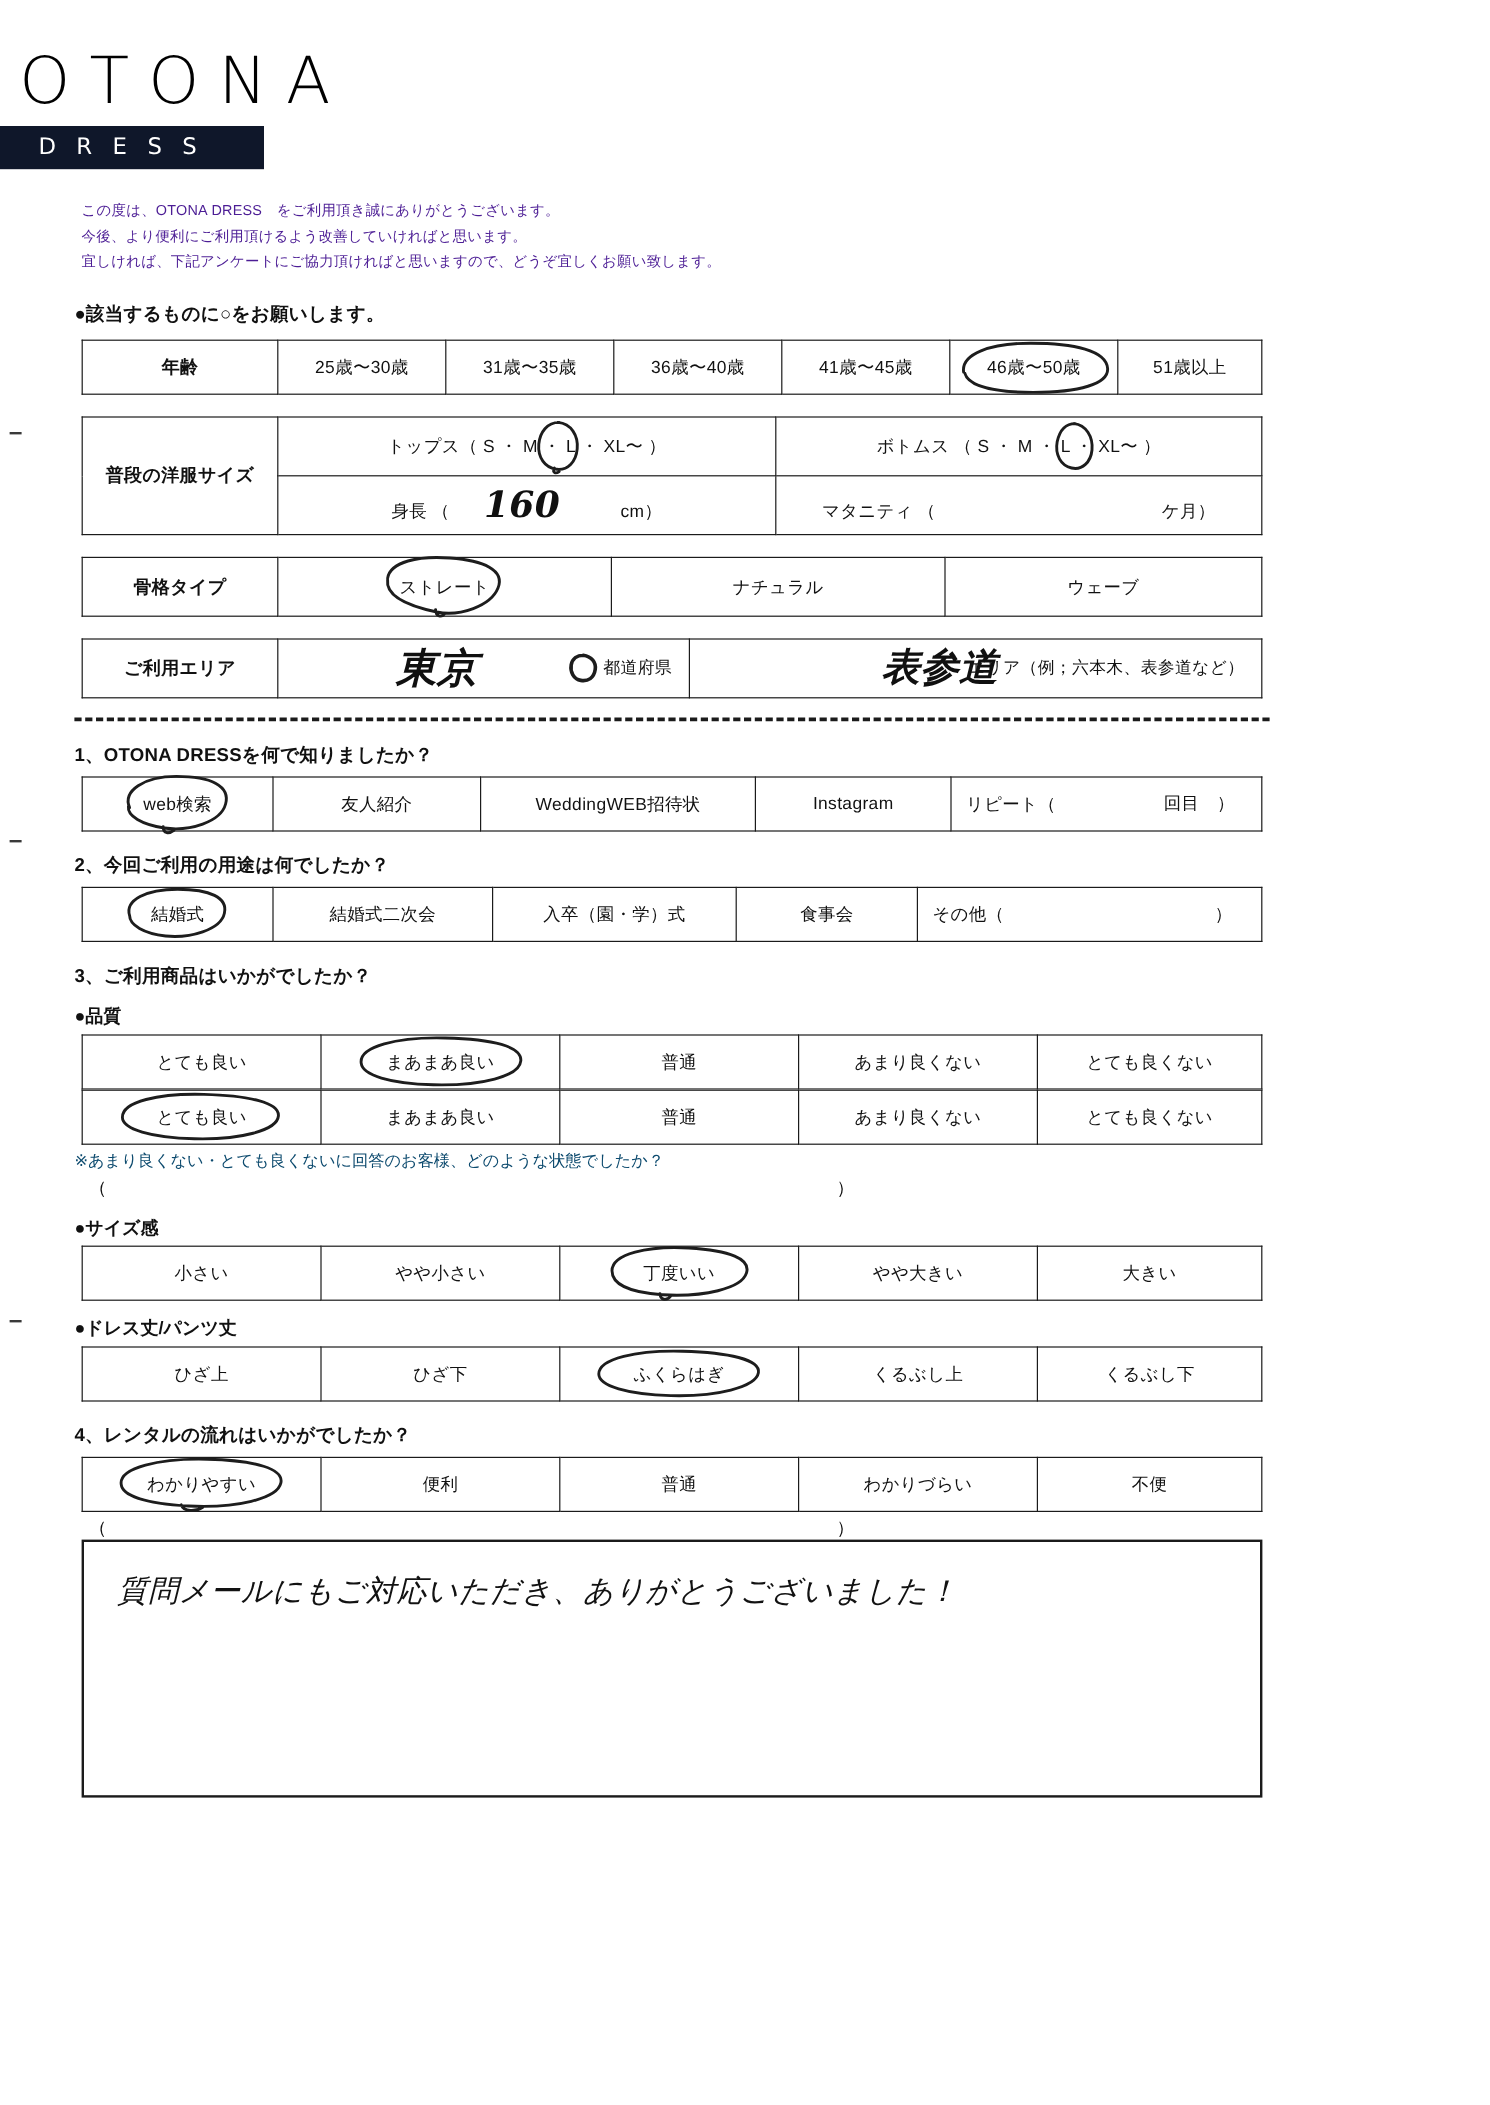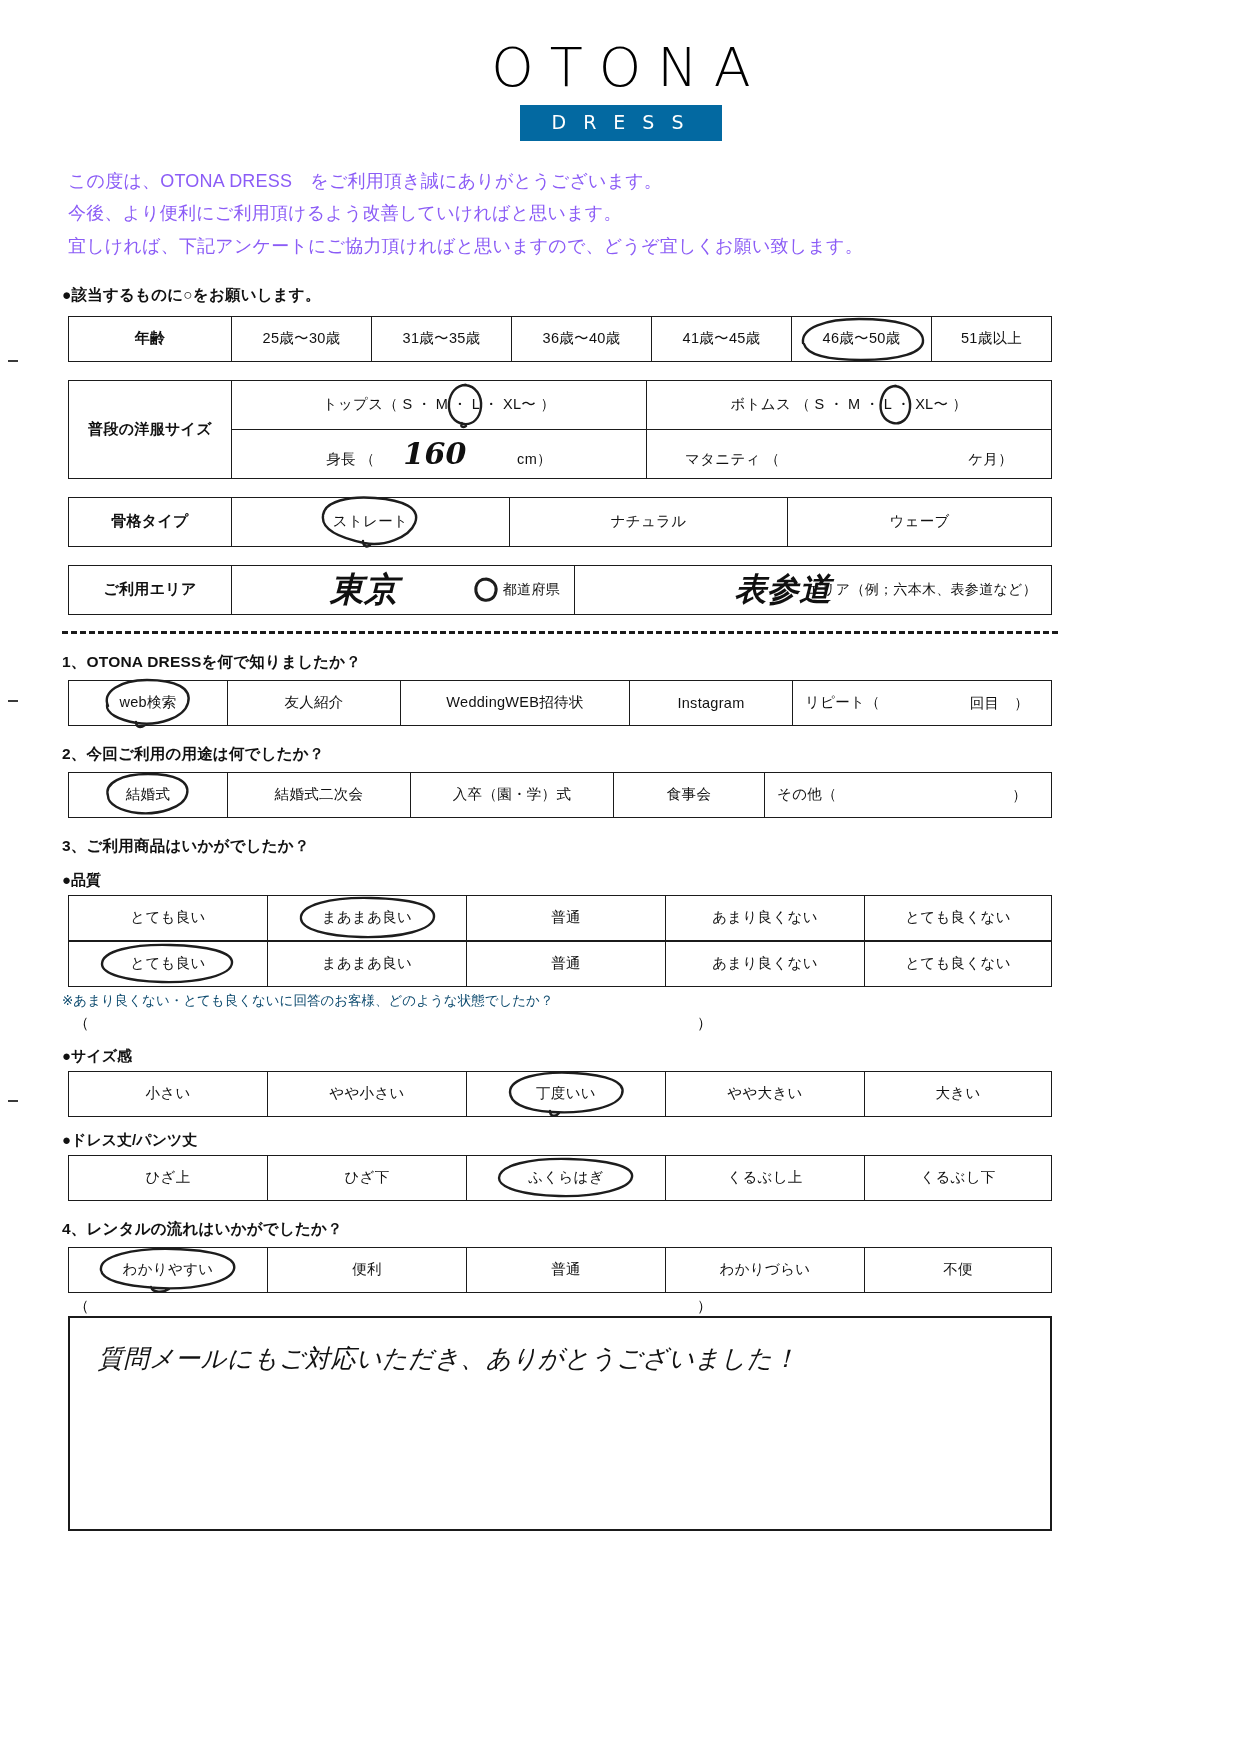--- a/index.html
+++ b/index.html
@@ -18,52 +18,52 @@
   .page {
     position: relative;
     width: 1242px;
     height: 1754px;
     padding: 0;
     box-sizing: border-box;
   }
 
   
   .logo-block {
-    text-align: center;
+    text-align: left;
     padding-top: 40px;
   }
   .logo-main {
     font-family: "DejaVu Sans", sans-serif;
     font-size: 54px;
     letter-spacing: 16px;
     font-weight: 300;
     color: #000;
     line-height: 1.05;
     padding-left: 16px;
   }
   .logo-sub-wrap {
     display: inline-block;
-    background: #0369a1;
+    background: #0f172a;
     color: #fff;
-    padding: 6px 22px 8px 32px;
+    padding: 6px 39px 8px 32px;
     margin-top: 8px;
   }
   .logo-sub {
     font-family: "DejaVu Sans", sans-serif;
     font-size: 19px;
     letter-spacing: 17px;
     font-weight: 400;
   }
 
   
   .intro {
     margin: 24px 0 0 68px;
-    font-size: 18px;
+    font-size: 12px;
     line-height: 1.82;
-    color: #8b5cf6;
+    color: #4c1d95;
     letter-spacing: 0.2px;
   }
   .intro div { white-space: nowrap; }
 
   .section-note {
     margin: 22px 0 10px 62px;
     font-size: 15.5px;
     font-weight: bold;
     letter-spacing: 0.2px;
   }

